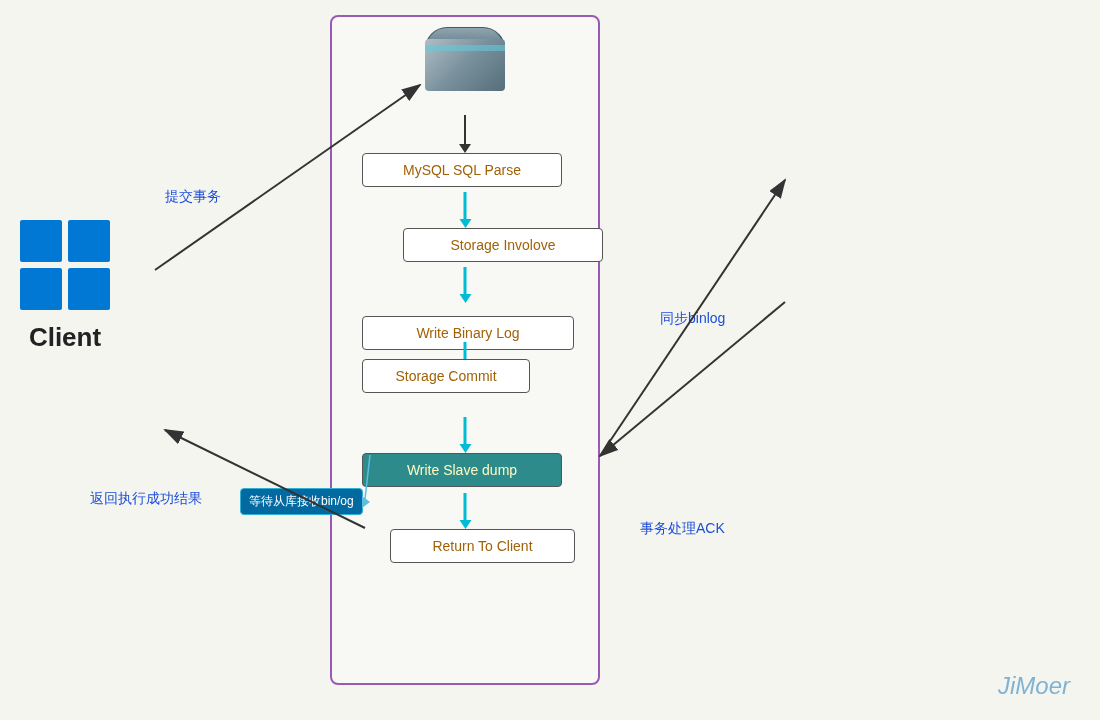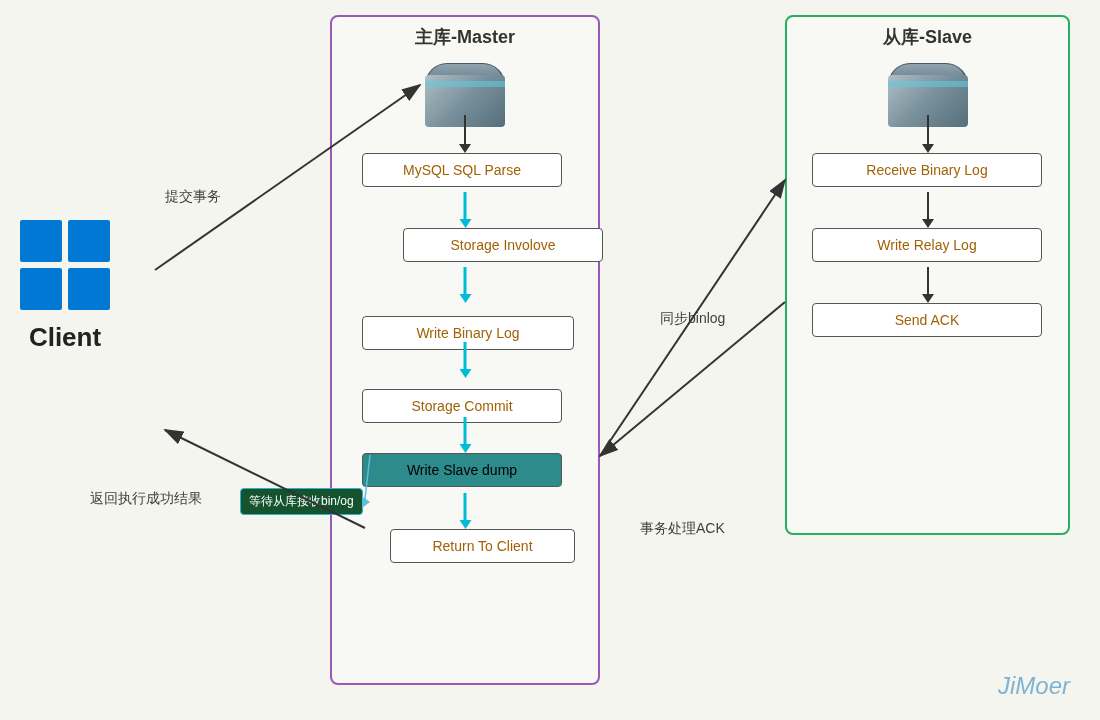--- a/index.html
+++ b/index.html
@@ -135,21 +135,21 @@
       position: absolute;
     }
 
     .flow-box-teal {
       border: 1.5px solid #555;
       border-radius: 4px;
       background: #2e8b8b;
       text-align: center;
       padding: 8px 10px;
       font-size: 14px;
-      color: #000000;
+      color: #fef9c3;
       position: absolute;
     }
 
     
     .arrow-teal-down {
       position: absolute;
       width: 3px;
       background: #00bcd4;
       left: 50%;
       transform: translateX(-50%);
@@ -183,27 +183,27 @@
       transform: translateX(-50%);
       border-left: 6px solid transparent;
       border-right: 6px solid transparent;
       border-top: 9px solid #333;
     }
 
     
     .label-text {
       position: absolute;
       font-size: 14px;
-      color: #404040;
+      color: #1d4ed8;
     }
 
     
     .tooltip-bubble {
       position: absolute;
-      background: #14532d;
+      background: #0369a1;
       border: 1px solid #31b0d5;
       border-radius: 4px;
       padding: 4px 8px;
       font-size: 12px;
       color: white;
       white-space: nowrap;
     }
 
     .tooltip-bubble::after {
       content: '';
@@ -234,21 +234,20 @@
       color: #7fb3d3;
       font-style: italic;
     }
   </style>
 </head>
 <body>
 
 <div class="diagram-container">
 
   <div class="master-box">
-    <div class="master-title">主库-Master</div>
 
     <div class="db-cylinder" style="margin-top:10px;">
       <div class="db-top"></div>
       <div class="db-body"></div>
       <div class="db-stripe"></div>
     </div>
 
     <div class="arrow-black-down" style="top:98px; height:30px;"></div>
 
     <div class="flow-box" style="top:136px; left:30px; width:200px;">
@@ -262,66 +261,38 @@
     </div>
 
     <div class="arrow-teal-down" style="top:250px; height:28px;"></div>
 
     <div class="flow-box" style="top:286px; left:30px; width:212px;margin-top:13px;">
       <span>Write Binary Log</span>
     </div>
 
     <div class="arrow-teal-down" style="top:325px; height:28px;"></div>
 
-    <div class="flow-box" style="top:372px; left:30px; width:200px;">
+    <div class="flow-box" style="top:342px; left:30px; width:168px;">
       <span>Storage Commit</span>
     </div>
 
     <div class="arrow-teal-down" style="top:400px; height:28px;"></div>
 
     <div class="flow-box-teal" style="top:436px; left:30px; width:200px;">
       <span>Write Slave dump</span>
     </div>
 
     <div class="arrow-teal-down" style="top:476px; height:28px;"></div>
 
     <div class="flow-box" style="top:512px; left:30px; width:185px;margin-left:28px;">
       <span>Return To Client</span>
     </div>
 
   </div>
 
-  <div class="slave-box">
-    <div class="slave-title">从库-Slave</div>
-
-    <div class="db-cylinder" style="margin-top:10px;">
-      <div class="db-top"></div>
-      <div class="db-body"></div>
-      <div class="db-stripe"></div>
-    </div>
-
-    <div class="arrow-black-down" style="top:98px; height:30px;"></div>
-
-    <div class="flow-box" style="top:136px; left:25px; width:230px;">
-      <span>Receive Binary Log</span>
-    </div>
-
-    <div class="arrow-black-down" style="top:175px; height:28px;"></div>
-
-    <div class="flow-box" style="top:211px; left:25px; width:230px;">
-      <span>Write Relay Log</span>
-    </div>
-
-    <div class="arrow-black-down" style="top:250px; height:28px;"></div>
-
-    <div class="flow-box" style="top:286px; left:25px; width:230px;">
-      <span>Send ACK</span>
-    </div>
-
-  </div>
 
   <div class="client-area">
     <div class="windows-logo">
       <div class="windows-tile"></div>
       <div class="windows-tile"></div>
       <div class="windows-tile"></div>
       <div class="windows-tile"></div>
     </div>
     <div class="client-label">Client</div>
   </div>

